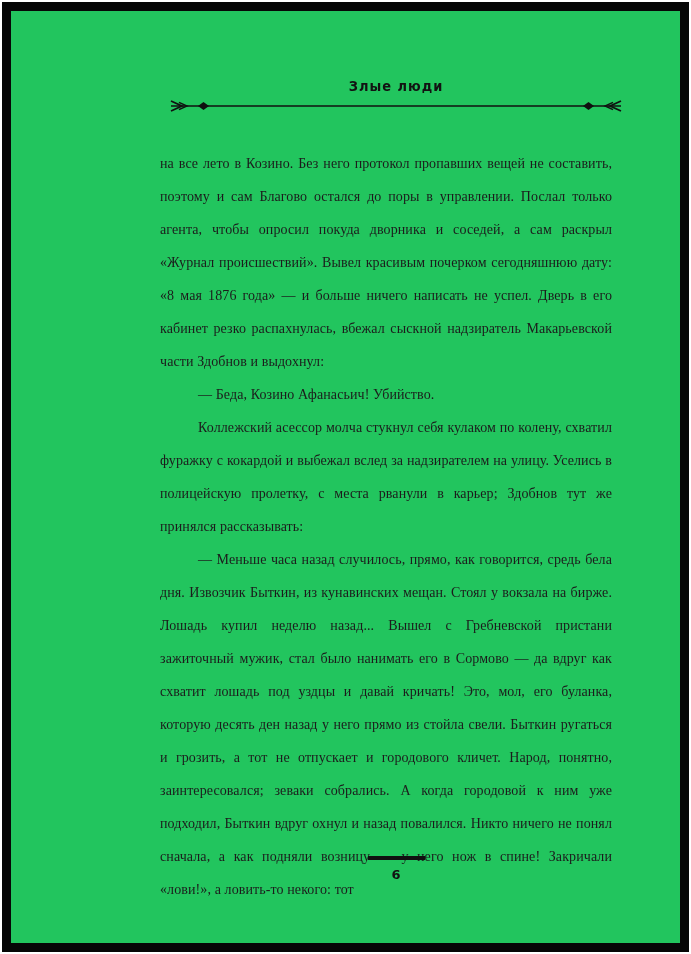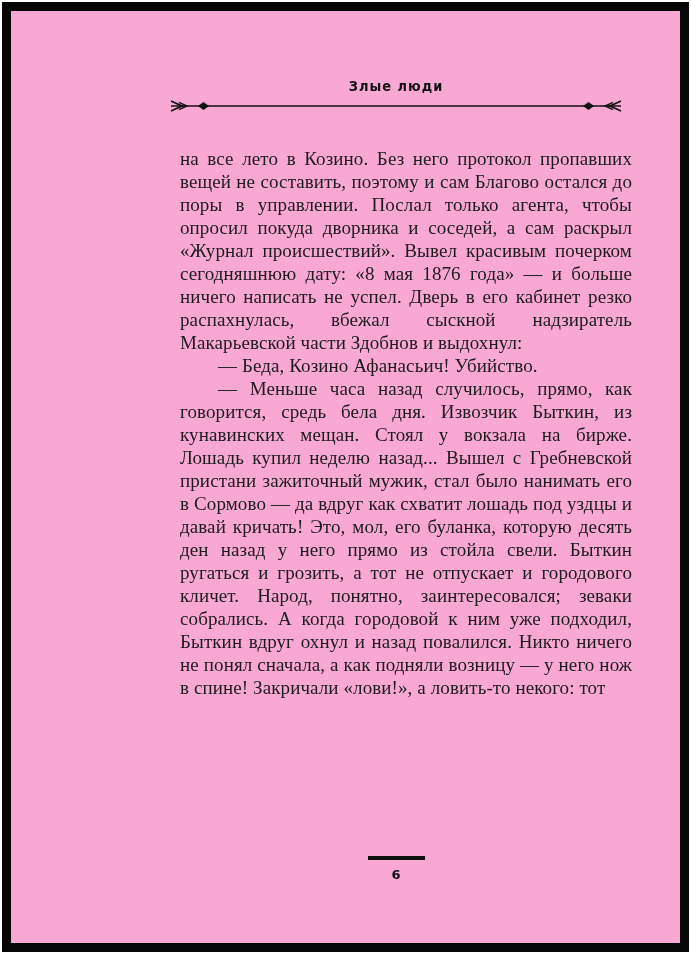--- a/index.html
+++ b/index.html
@@ -10,21 +10,21 @@
     overflow: hidden;
     font-family: "Liberation Serif", "DejaVu Serif", serif;
   }
   .page {
     position: absolute;
     inset: 2px;
     border: 9px solid #060606;
     background: #fefefdf
   }
   .page {
-    background: #f9a8d4;
+    background: #22c55e;
   }
 
   
   .running-header {
     position: absolute;
     left: 159px;
     top: 68px;
     width: 452px;
     text-align: center;
   }
@@ -36,26 +36,26 @@
     color: #121212;
     transform: scaleY(1.05);
     margin-bottom: 5px;
   }
   .ornament { height: 14px; line-height: 0; }
   .ornament svg { display: block; }
 
   
   .text-block {
     position: absolute;
-    left: 169px;
+    left: 149px;
     top: 136px;
     width: 452px;
     color: #1c1c1c;
-    font-size: 19px;
-    line-height: 23px;
+    font-size: 14px;
+    line-height: 33px;
     text-align: justify;
     letter-spacing: 0.1px;
   }
   .para { text-indent: 38px; }
   .para.no-indent { text-indent: 0; }
 
   
   .page-footer {
     position: absolute;
     left: 159px;
@@ -92,20 +92,21 @@
         <path d="M451,2 L440,7 L451,12" fill="none" stroke="#101010" stroke-width="1.7"></path>
         <path d="M443,3.4 L435,7 L443,10.6" fill="none" stroke="#101010" stroke-width="1.4"></path>
         <path d="M424,7 l-5.5,-4 -5.5,4 5.5,4 z" fill="#101010"></path>
       </svg>
     </div>
   </header>
 
   <main class="text-block">
     <p class="para no-indent">на все лето в Козино. Без него протокол пропавших вещей не составить, поэтому и сам Благово остался до поры в управлении. Послал только агента, чтобы опросил покуда дворника и соседей, а сам раскрыл «Журнал происшествий». Вывел красивым почерком сегодняшнюю дату: «8 мая 1876 года» — и больше ничего написать не успел. Дверь в его кабинет резко распахнулась, вбежал сыскной надзиратель Макарьевской части Здобнов и выдохнул:</p>
     <p class="para">— Беда, Козино Афанасьич! Убийство.</p>
+    <p class="para">Коллежский асессор молча стукнул себя кулаком по колену, схватил фуражку с кокардой и выбежал вслед за надзирателем на улицу. Уселись в полицейскую пролетку, с места рванули в карьер; Здобнов тут же принялся рассказывать:</p>
     <p class="para">— Меньше часа назад случилось, прямо, как говорится, средь бела дня. Извозчик Быткин, из кунавинских мещан. Стоял у вокзала на бирже. Лошадь купил неделю назад... Вышел с Гребневской пристани зажиточный мужик, стал было нанимать его в Сормово — да вдруг как схватит лошадь под уздцы и давай кричать! Это, мол, его буланка, которую десять ден назад у него прямо из стойла свели. Быткин ругаться и грозить, а тот не отпускает и городового кличет. Народ, понятно, заинтересовался; зеваки собрались. А когда городовой к ним уже подходил, Быткин вдруг охнул и назад повалился. Никто ничего не понял сначала, а как подняли возницу — у него нож в спине! Закричали «лови!», а ловить-то некого: тот</p>
   </main>
 
   <footer class="page-footer">
     <div class="footer-rule"></div>
     <div class="page-number">6</div>
   </footer>
 
 </div>
 

